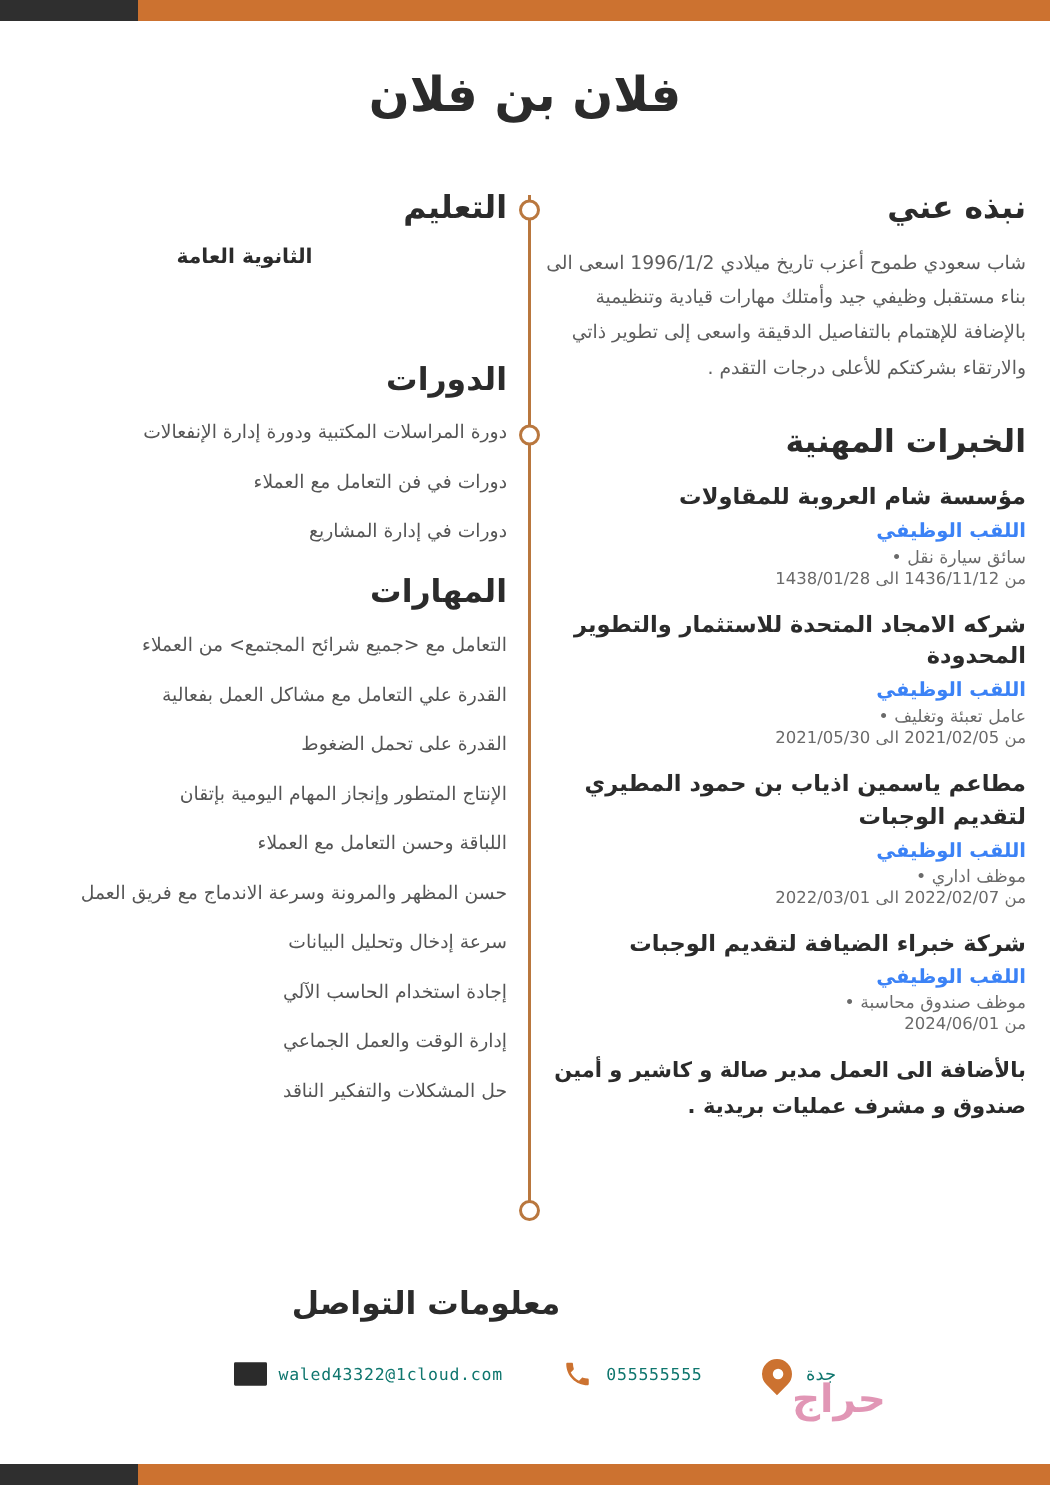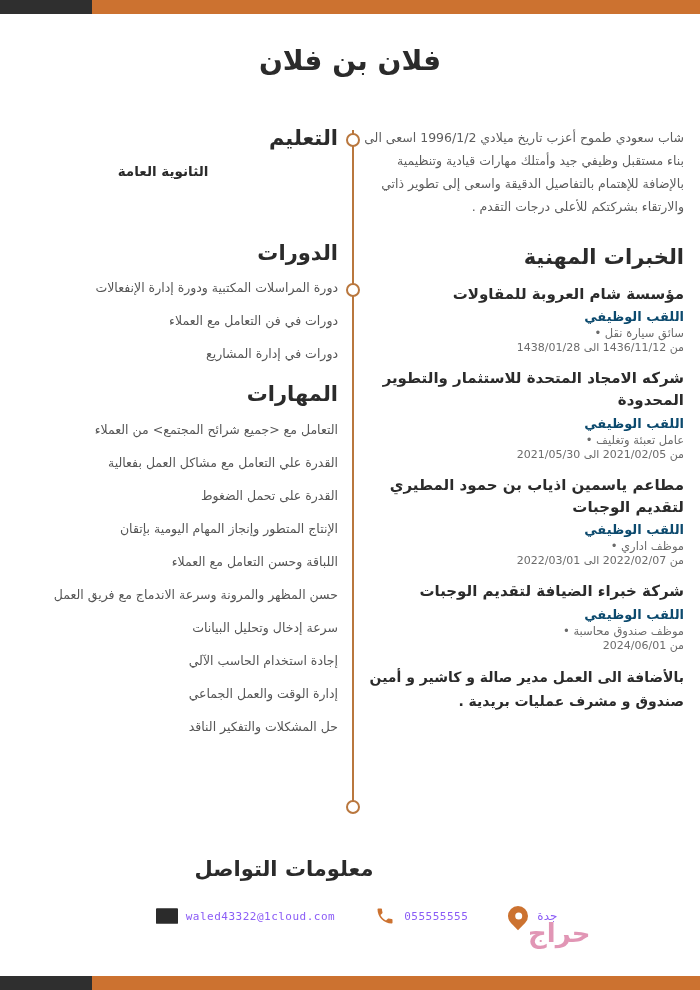--- a/index.html
+++ b/index.html
@@ -38,21 +38,21 @@
   .bottom-bar-right {
     position: absolute; bottom: 0; left: 92px; width: 608px; height: 14px;
     background: #cc7230;
   }
 
   
   .cv-name {
     position: absolute;
     top: 44px; left: 0; width: 700px;
     text-align: center;
-    font-size: 28px;
+    font-size: 32px;
     font-weight: bold;
     color: #2b2b2b;
     letter-spacing: 0px;
   }
 
   
   .timeline {
     position: absolute;
     left: 352px;
     top: 130px;
@@ -107,21 +107,21 @@
   .job-title {
     font-size: 15px;
     font-weight: bold;
     color: #2b2b2b;
     margin: 14px 0 4px 0;
     line-height: 1.45;
   }
   .job-role-label {
     font-size: 13px;
     font-weight: bold;
-    color: #0c4a6e;
+    color: #3b82f6;
     margin: 2px 0 2px 0;
   }
   .bullet {
     font-size: 11.5px;
     color: #6a6a6a;
     margin: 1px 0;
   }
   .bullet::after {
     content: " •";
     color: #6a6a6a;
@@ -173,21 +173,21 @@
     justify-content: center;
     align-items: center;
     gap: 26px;
     direction: rtl;
   }
   .contact-item {
     display: flex;
     align-items: center;
     gap: 8px;
     font-size: 12px;
-    color: #8b5cf6;
+    color: #0f766e;
     padding-left: 13px;
   }
   .contact-item .txt { font-size: 12px; }
   .contact-item .txt.mono {
     font-family: "DejaVu Sans Mono", "Liberation Mono", monospace;
     font-size: 11px;
     letter-spacing: 0.5px;
   }
   .ic {
     display: inline-flex;
@@ -238,20 +238,21 @@
 
 <div class="cv-name">فلان بن فلان</div>
 
 <div class="timeline"></div>
 <div class="dot d1"></div>
 <div class="dot d2"></div>
 <div class="dot d3"></div>
 
 <div class="col col-right">
 
+  <div class="sec-title">نبذه عني</div>
   <p class="about-text">شاب سعودي طموح أعزب تاريخ ميلادي 1996/1/2 اسعى الى بناء مستقبل وظيفي جيد وأمتلك مهارات قيادية وتنظيمية بالإضافة للإهتمام بالتفاصيل الدقيقة واسعى إلى تطوير ذاتي والارتقاء بشركتكم للأعلى درجات التقدم .</p>
 
   <div class="sec-title spaced">الخبرات المهنية</div>
 
   <div>
     <div class="job-title">مؤسسة شام العروبة للمقاولات</div>
     <div class="job-role-label">اللقب الوظيفي</div>
     <div class="bullet">سائق سيارة نقل</div>
     <div class="date-line">من 1436/11/12 الى 1438/01/28</div>
   </div>

